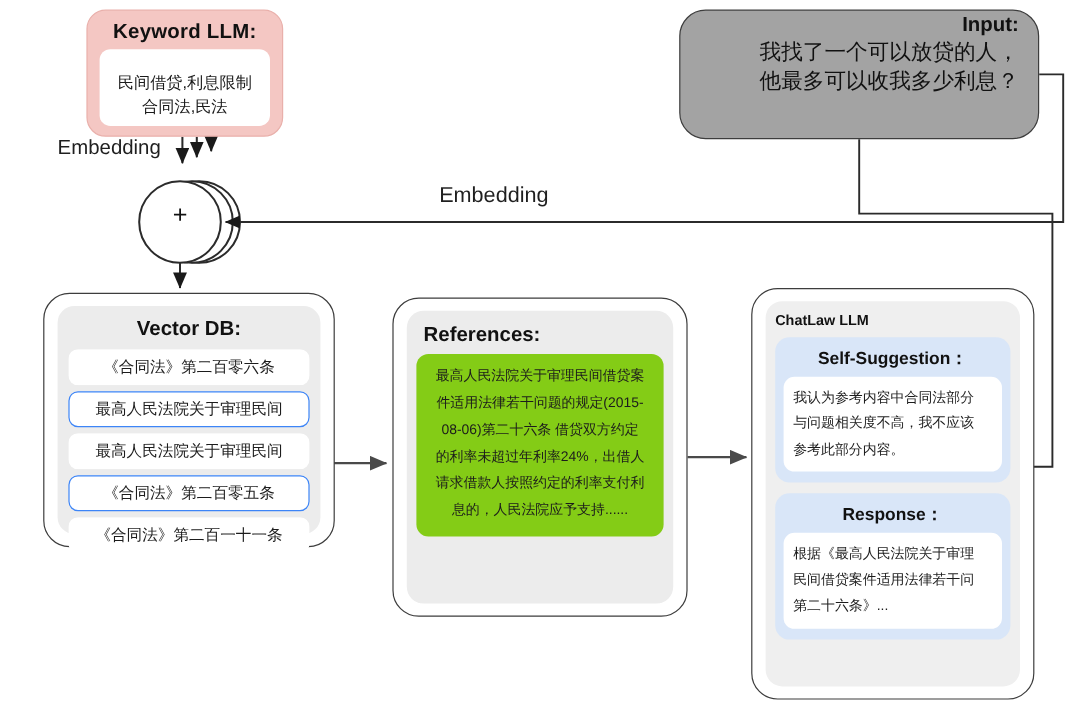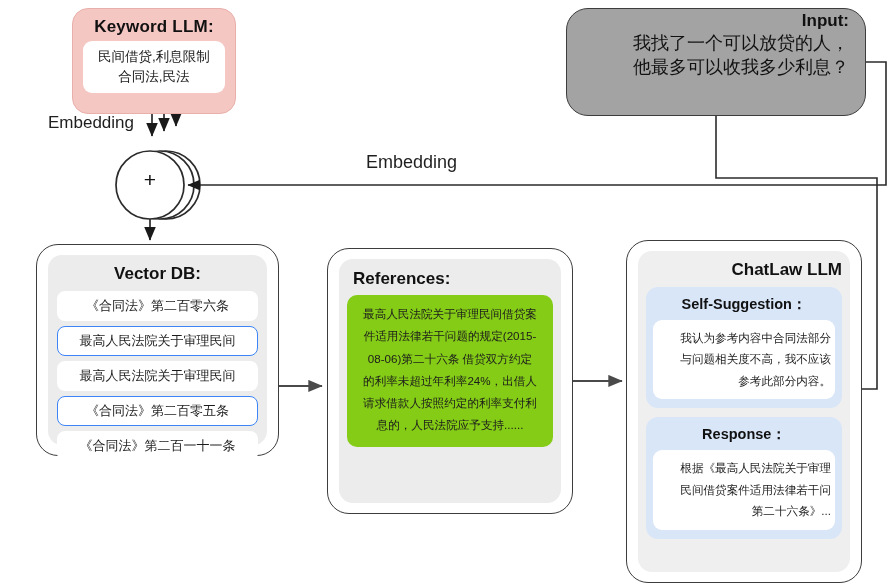--- a/index.html
+++ b/index.html
@@ -23,21 +23,21 @@
     border:1.6px solid #e9b0ab;
     border-radius:16px;
     padding:6px 10px 8px 10px;
   }
   .keyword-title{
     font-size:17px;font-weight:bold;text-align:center;letter-spacing:.2px;
     margin:2px 0 4px 0;color:#111;
   }
   .keyword-inner{
     background:#ffffff;border-radius:9px;
-    padding:6px 6px 7px 6px;
+    padding:18px 6px 7px 6px;
     text-align:center;line-height:1.45;
     font-size:13.5px;color:#1a1a1a;
   }
 
   
   .input-box{
     left:566px;top:8px;width:300px;height:108px;
     background:#a3a3a3;border:1.9px solid #3d3d3d;border-radius:22px;
     padding:0 16px;
     text-align:right;
@@ -86,28 +86,28 @@
   .refs-title{font-size:17px;font-weight:bold;margin:4px 0 6px 6px;color:#111;}
   .refs-inner{
     background:#84cc16;border-radius:10px;
     padding:8px 10px 10px 10px;
     font-size:11.6px;line-height:1.92;text-align:center;color:#1c1c1c;
   }
 
   
   .chatlaw{left:626px;top:240px;width:236px;height:343px;}
   .chatlaw .panel-gray{position:absolute;left:11px;top:10px;right:11px;bottom:10px;padding:5px 8px;background:#efefef;}
-  .chatlaw-title{font-size:17px;font-weight:bold;text-align:right;margin:4px 0 7px 0;color:#111;}
+  .chatlaw-title{font-size:12px;font-weight:bold;text-align:left;margin:4px 0 7px 0;color:#111;}
   .blue-block{
     background:#d9e6f8;border-radius:12px;padding:7px 7px 9px 7px;margin-bottom:9px;
   }
   .blue-title{font-size:14.5px;font-weight:bold;text-align:center;margin:1px 0 6px 0;color:#111;}
   .blue-inner{
     background:#ffffff;border-radius:9px;padding:7px 4px 8px 8px;
-    font-size:11.6px;line-height:1.85;text-align:right;color:#1c1c1c;
+    font-size:11.6px;line-height:1.85;text-align:left;color:#1c1c1c;
   }
 </style>
 </head>
 <body>
 
 <div id="stage">
 
   <svg class="wires" viewBox="0 0 892 587">
     <defs>
       <marker id="ah" markerWidth="9" markerHeight="9" refX="7.6" refY="3.4" orient="auto" markerUnits="strokeWidth">

